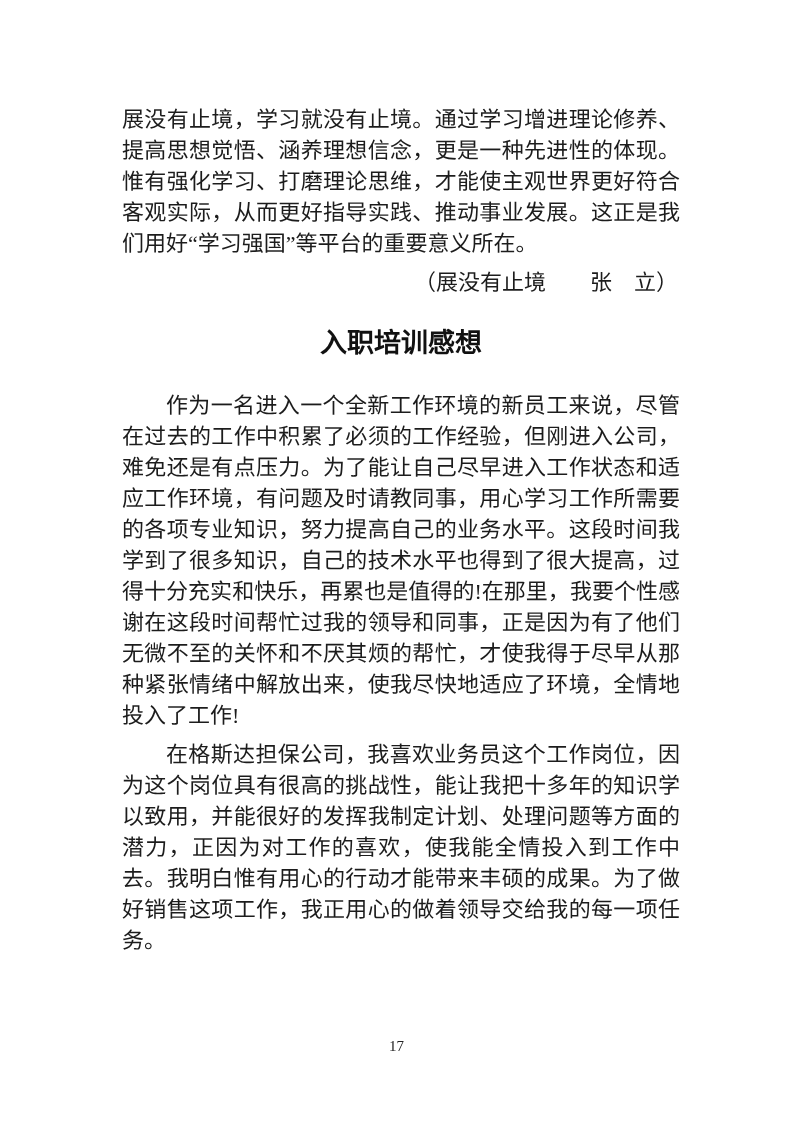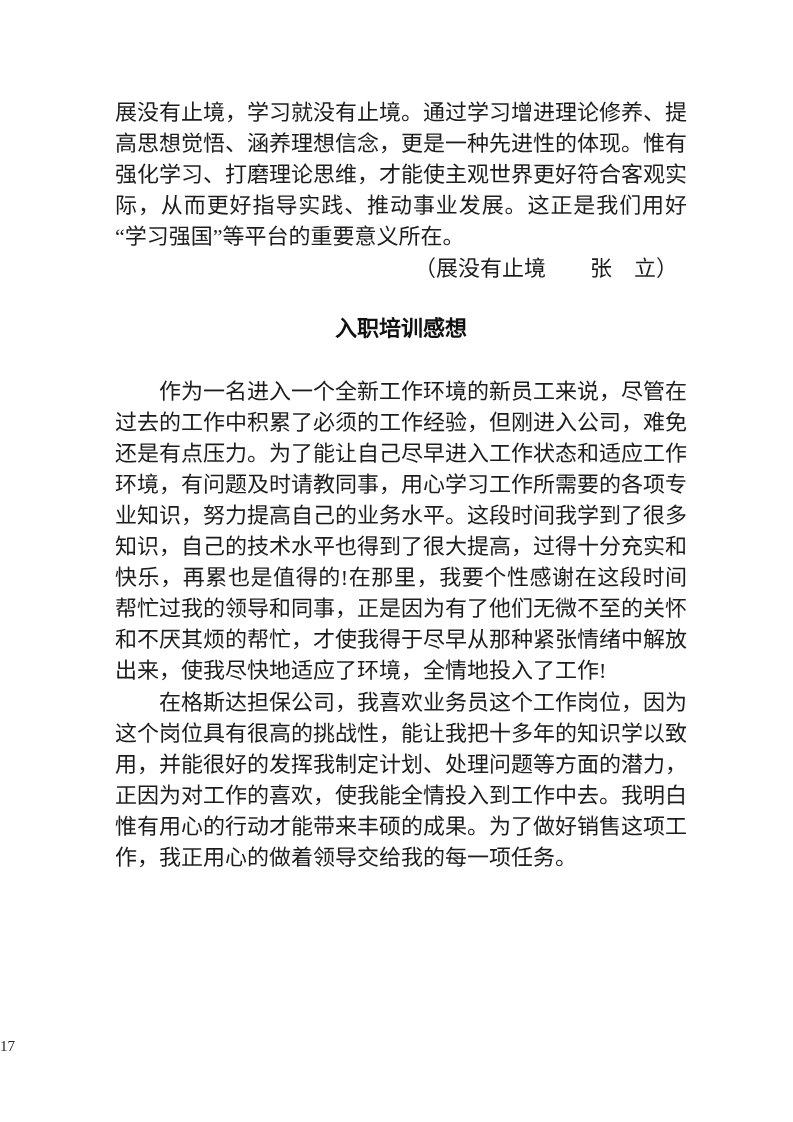--- a/index.html
+++ b/index.html
@@ -16,52 +16,52 @@
     font-family: "Liberation Serif", "DejaVu Serif", serif;
     color: #1c1c1c;
   }
   .content {
     position: absolute;
     left: 114px;
     top: 96px;
     width: 574px;
   }
   .para {
-    margin: 1px;
+    margin: 8px;
     font-size: 22px;
     line-height: 31px;
     text-align: justify;
     text-justify: inter-ideograph;
     word-break: break-all;
   }
   .para.indent {
     text-indent: 2em;
   }
   .attribution {
     margin: 0;
     padding-right: 10px;
     font-size: 22px;
     line-height: 31px;
     text-align: right;
   }
   .heading {
     margin: 28px 0 30px 0;
     font-family: "Liberation Sans", "DejaVu Sans", sans-serif;
     font-weight: bold;
-    font-size: 22px;
+    font-size: 27px;
     line-height: 34px;
     text-align: center;
     color: #111111;
   }
   .page-number {
     position: absolute;
     left: 0;
     right: 0;
     top: 1036px;
-    text-align: left;
+    text-align: center;
     font-size: 15px;
     line-height: 20px;
     color: #222222;
   }
 </style>
 </head>
 <body>
 
 <div class="page">
   <div class="content">

